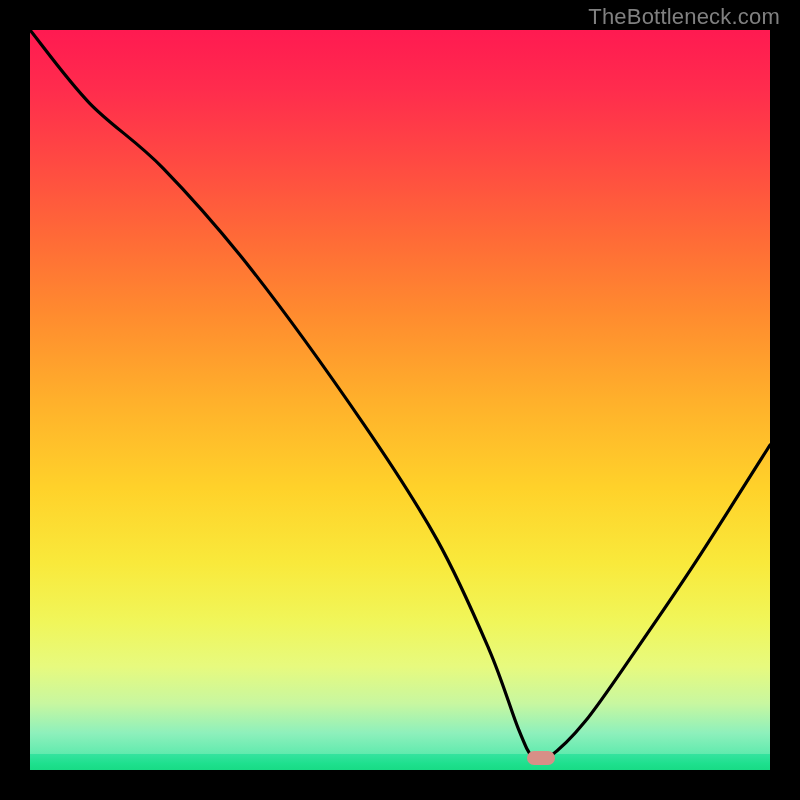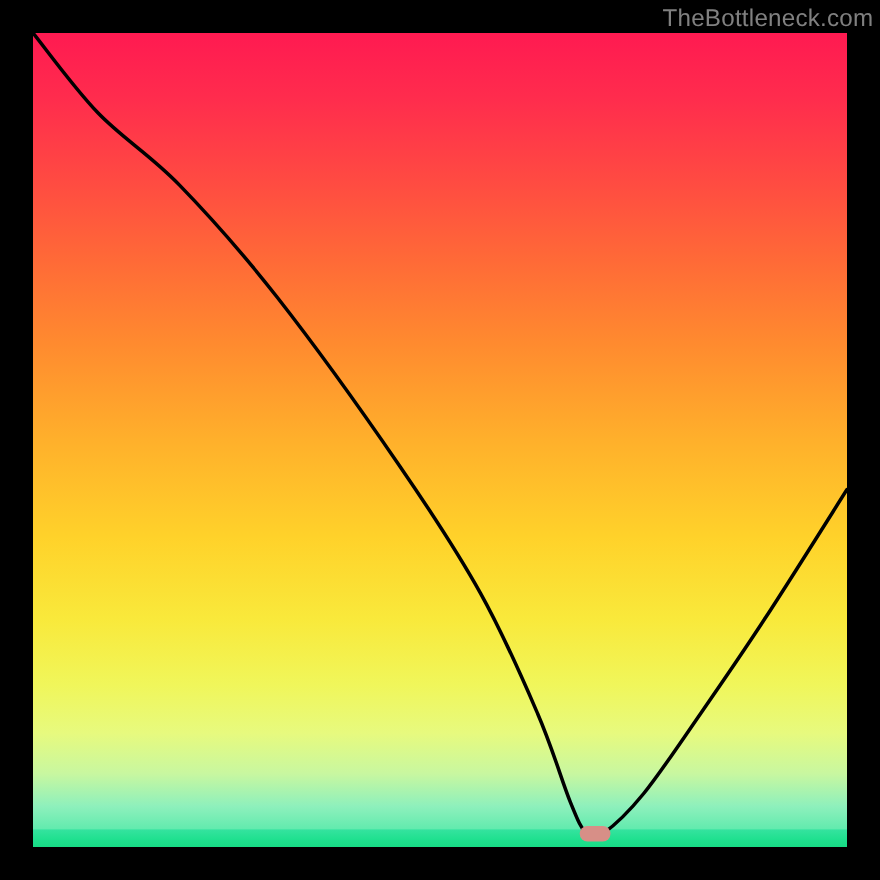--- a/index.html
+++ b/index.html
@@ -13,21 +13,21 @@
   }
   .wrap {
     position: relative;
     width: 800px;
     height: 800px;
     background: #000;
   }
   .attribution {
     position: absolute;
     top: 4px;
-    right: 6px;
+    right: 20px;
     color: #808080;
     font-size: 22px;
     font-weight: 500;
     letter-spacing: 0.2px;
     z-index: 40;
   }
   .plot {
     position: absolute;
     left: 30px;
     top: 30px;

